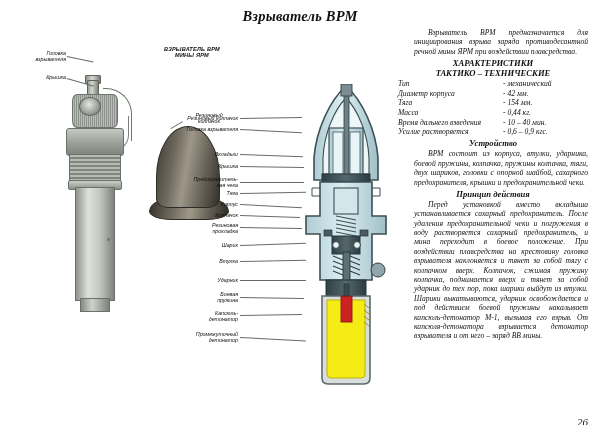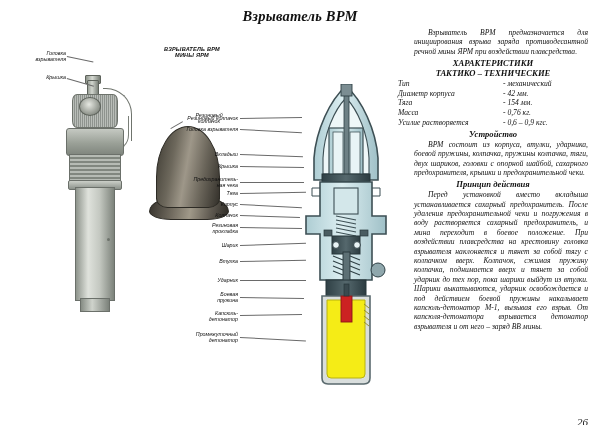--- a/index.html
+++ b/index.html
@@ -342,21 +342,25 @@
       <tr>
         <td class="k">Диаметр корпуса</td>
         <td class="v">- 42 мм.</td>
       </tr>
       <tr>
         <td class="k">Тяга</td>
         <td class="v">- 154 мм.</td>
       </tr>
       <tr>
         <td class="k">Масса</td>
-        <td class="v">- 0,76 кг.</td>
+        <td class="v">- 0,44 кг.</td>
+      </tr>
+      <tr>
+        <td class="k">Время дальнего взведения</td>
+        <td class="v">- 10 – 40 мин.</td>
       </tr>
       <tr>
         <td class="k">Усилие растворяется</td>
         <td class="v">- 0,6 – 0,9 кгс.</td>
       </tr>
     </tbody>
       </table>
 
     <div class="sec-head">Устройство</div>
     <p>ВРМ состоит из корпуса, втулки, ударника, боевой пружины, колпачка, пружины колпачка, тяги, двух шариков, головки с опорной шайбой, сахарного предохранителя, крышки и предохранительной чеки.</p>

